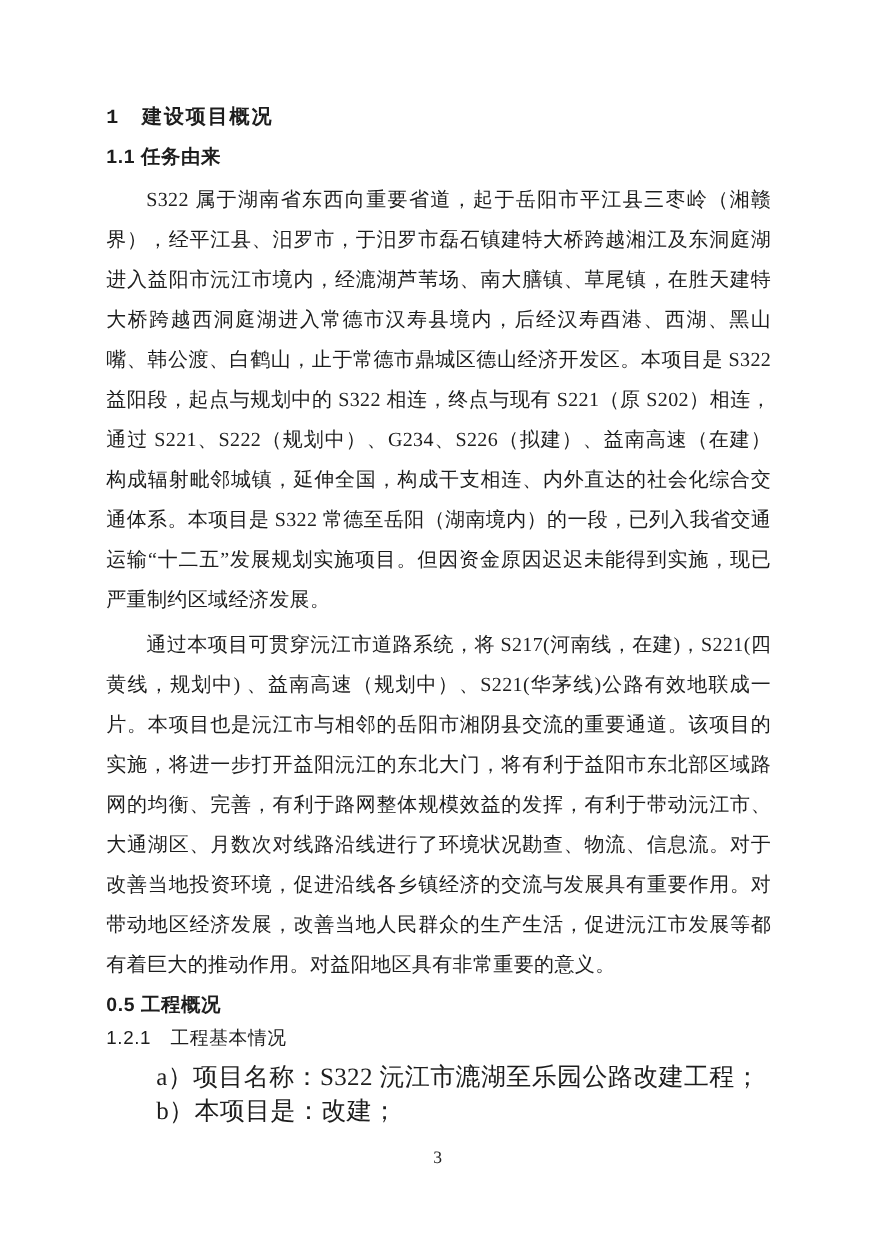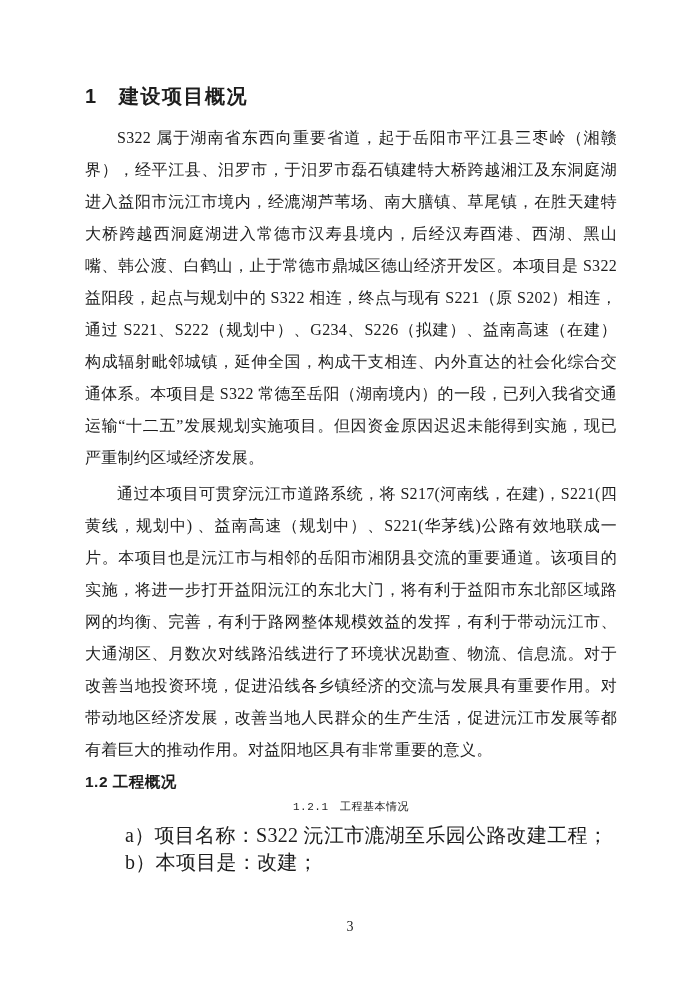--- a/index.html
+++ b/index.html
@@ -14,45 +14,44 @@
     width: 700px;
     height: 989px;
     margin: 0 auto;
     background: #ffffff;
     box-sizing: border-box;
     padding: 86px 83px 0 85px;
     overflow: hidden;
   }
   .chapter-heading {
     margin: 0 0 16px 0;
-    font-family: Liberation Sans, sans-serif;
-    font-size: 20px;
+    font-family: Liberation Mono, monospace;
+    font-size: 16px;
     font-weight: 700;
     line-height: 1;
     letter-spacing: 1.5px;
     white-space: pre-wrap;
   }
   .section-heading {
     margin: 0 0 11px 0;
     font-family: "Liberation Sans", "DejaVu Sans", sans-serif;
     font-size: 15.5px;
     font-weight: 700;
     line-height: 1;
     letter-spacing: 0.5px;
     white-space: pre-wrap;
   }
   .subsection-heading {
     margin: 6px 0 9px 0;
-    font-family: Liberation Mono, monospace;
-    font-size: 11px;
+    font-family: Liberation Sans, sans-serif;
+    font-size: 15px;
     font-weight: 400;
     line-height: 1.1;
     letter-spacing: 0.5px;
     white-space: pre-wrap;
-    text-align: center;
   }
   .body-paragraph {
     margin: 0 0 4px 0;
     font-size: 16px;
     line-height: 32px;
     text-align: justify;
     text-indent: 2em;
     letter-spacing: 0.3px;
   }
   .list-item {
@@ -75,27 +74,28 @@
     line-height: 1;
   }
 </style>
 </head>
 <body>
 
 <div class="page">
 
   <h1 class="chapter-heading">1　建设项目概况</h1>
 
+  <h2 class="section-heading">1.1 任务由来</h2>
 
   <p class="body-paragraph">S322 属于湖南省东西向重要省道，起于岳阳市平江县三枣岭（湘赣界），经平江县、汨罗市，于汨罗市磊石镇建特大桥跨越湘江及东洞庭湖进入益阳市沅江市境内，经漉湖芦苇场、南大膳镇、草尾镇，在胜天建特大桥跨越西洞庭湖进入常德市汉寿县境内，后经汉寿酉港、西湖、黑山嘴、韩公渡、白鹤山，止于常德市鼎城区德山经济开发区。本项目是 S322 益阳段，起点与规划中的 S322 相连，终点与现有 S221（原 S202）相连，通过 S221、S222（规划中）、G234、S226（拟建）、益南高速（在建）构成辐射毗邻城镇，延伸全国，构成干支相连、内外直达的社会化综合交通体系。本项目是 S322 常德至岳阳（湖南境内）的一段，已列入我省交通运输“十二五”发展规划实施项目。但因资金原因迟迟未能得到实施，现已严重制约区域经济发展。</p>
 
   <p class="body-paragraph">通过本项目可贯穿沅江市道路系统，将 S217(河南线，在建)，S221(四黄线，规划中) 、益南高速（规划中）、S221(华茅线)公路有效地联成一片。本项目也是沅江市与相邻的岳阳市湘阴县交流的重要通道。该项目的实施，将进一步打开益阳沅江的东北大门，将有利于益阳市东北部区域路网的均衡、完善，有利于路网整体规模效益的发挥，有利于带动沅江市、大通湖区、月数次对线路沿线进行了环境状况勘查、物流、信息流。对于改善当地投资环境，促进沿线各乡镇经济的交流与发展具有重要作用。对带动地区经济发展，改善当地人民群众的生产生活，促进沅江市发展等都有着巨大的推动作用。对益阳地区具有非常重要的意义。</p>
 
 
-  <h2 class="section-heading second">1.2 工程概况</h2>
+  <h2 class="section-heading second">0.5 工程概况</h2>
 
   <h3 class="subsection-heading">1.2.1　工程基本情况</h3>
 
   <p class="list-item">a）项目名称：S322 沅江市漉湖至乐园公路改建工程；</p>
 
   <p class="list-item">b）本项目是：改建；</p>
 
   <div class="page-number">3</div>
 
 </div>

